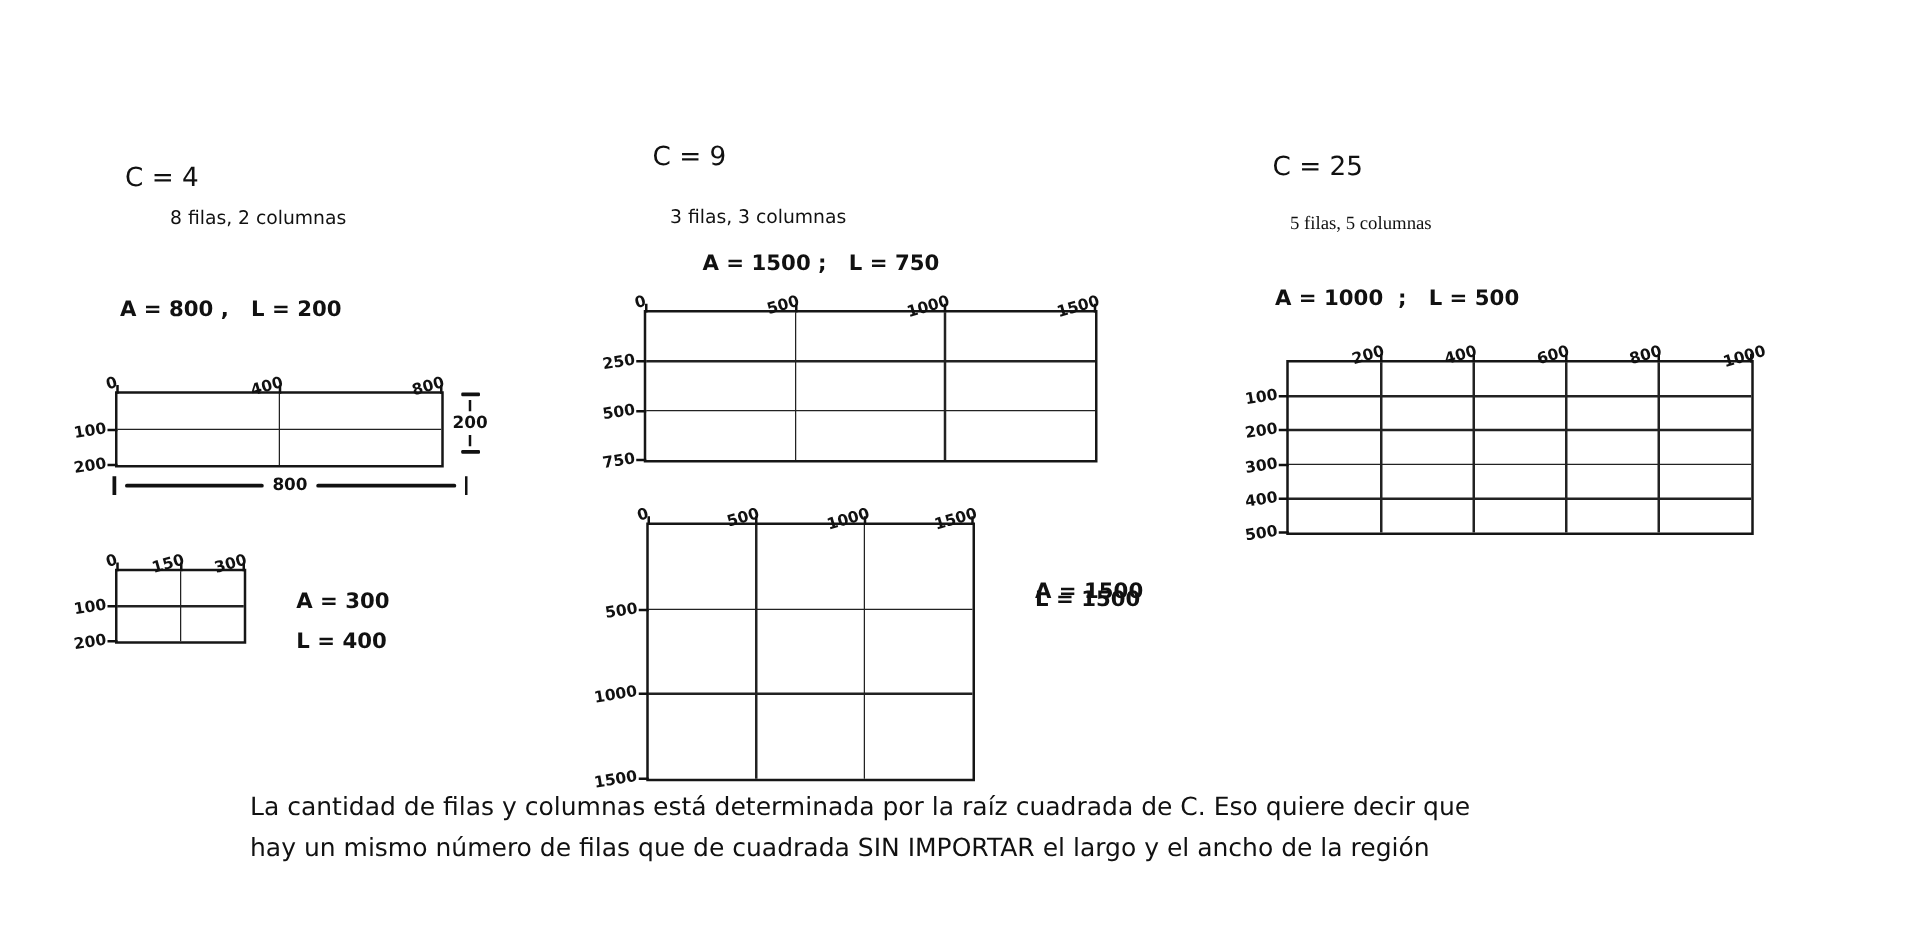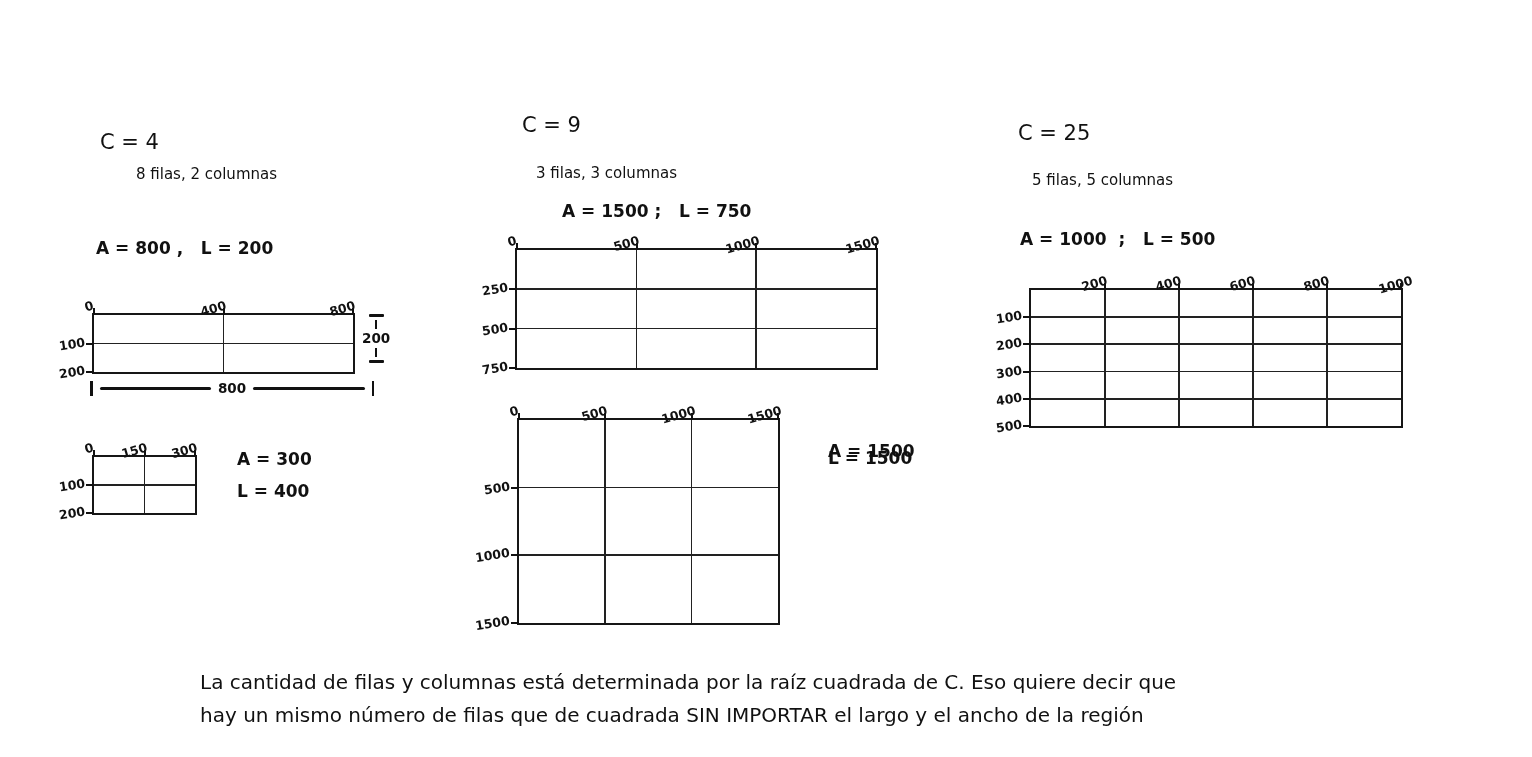--- a/index.html
+++ b/index.html
@@ -13,23 +13,23 @@
 
   .title{
     position:absolute;left:0;top:36px;width:1385px;text-align:center;
     font-size:20px;letter-spacing:.3px;color:#111;
   }
 
   .c-label{position:absolute;font-size:21px;color:#111;}
   .rc-label{position:absolute;font-size:15px;color:#111;}
   .params{position:absolute;font-size:17px;font-weight:700;color:#111;white-space:pre;}
 
-  .side-label{position:absolute;font-size:17px;font-weight:700;color:#111;}
-
-  .footer{position:absolute;left:200px;top:666px;font-size:20px;line-height:33px;color:#111;}
+  .side-label{position:absolute;font-size:17px;font-weight:700;color:#111;margin-top:22px;}
+
+  .footer{position:absolute;left:200px;top:629px;font-size:20px;line-height:33px;color:#111;}
 
   
   .gridbox{position:absolute;border:2.2px solid #161616;box-sizing:border-box;background:transparent;}
   .vline{position:absolute;top:0;bottom:0;width:1.8px;background:#222;transform:translateX(-1px);}
   .hline{position:absolute;left:0;right:0;height:1.8px;background:#222;transform:translateY(-1px);}
   .xtick{position:absolute;top:-7px;width:2px;height:7px;background:#111;transform:translateX(-1px);}
   .ytick{position:absolute;left:-8px;width:8px;height:2px;background:#111;transform:translateY(-1px);}
   .xlab{
     position:absolute;bottom:100%;margin-bottom:3px;white-space:nowrap;
     font-size:12.5px;font-weight:700;color:#111;
@@ -46,21 +46,21 @@
   .dim-v .cap{width:15px;height:2.5px;background:#111;border-radius:1px;}
   .dim-v .stem{width:2.5px;height:9px;background:#111;}
   .dim-lbl{font-size:13.5px;font-weight:700;line-height:1;color:#111;}
   .dim-h{position:absolute;left:90px;top:381px;width:284px;display:flex;align-items:center;gap:7px;}
   .dim-h .vcap{width:2.5px;height:15px;background:#111;}
   .dim-h .seg{flex:1;height:2.5px;background:#111;border-radius:2px;}
 
   
   .c4-c{left:100px;top:130px;}   .c4-rc{left:136px;top:165px;}  .c4-p{left:96px;top:238px;}
   .c9-c{left:522px;top:113px;}   .c9-rc{left:536px;top:164px;}  .c9-p{left:562px;top:201px;}
-  .c25-c{left:1018px;top:121px;} .c25-rc{left:1032px;top:171px;}.c25-p{left:1020px;top:229px;}
+  .c25-c{left:1018px;top:121px;} .c25-rc{left:1032px;top:171px;font-family:Liberation Serif, serif;}.c25-p{left:1020px;top:229px;}
 
   .sg-a{left:237px;top:449px;}  .sg-l{left:237px;top:481px;}
   .sq-a{left:828px;top:441px;}  .sq-l{left:828px;top:448px;}
 </style>
 </head>
 <body>
 
 <div id="stage">
 
 

